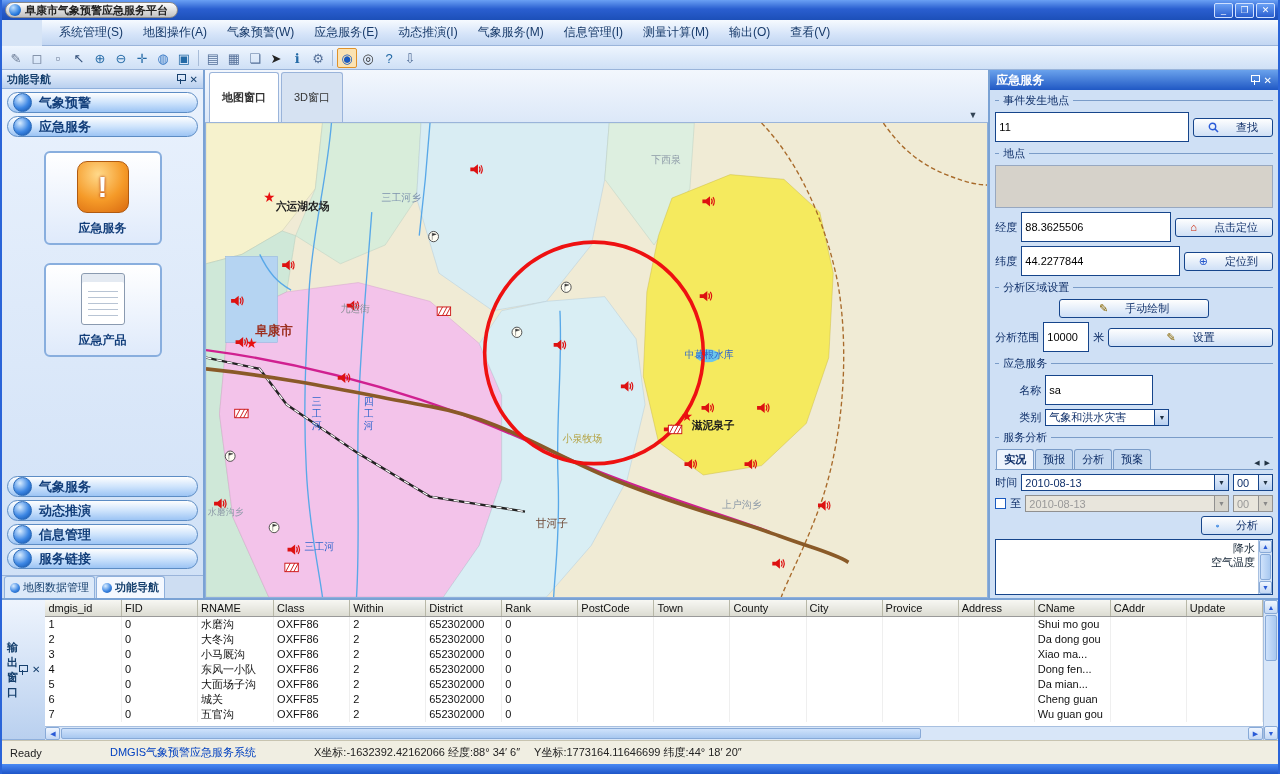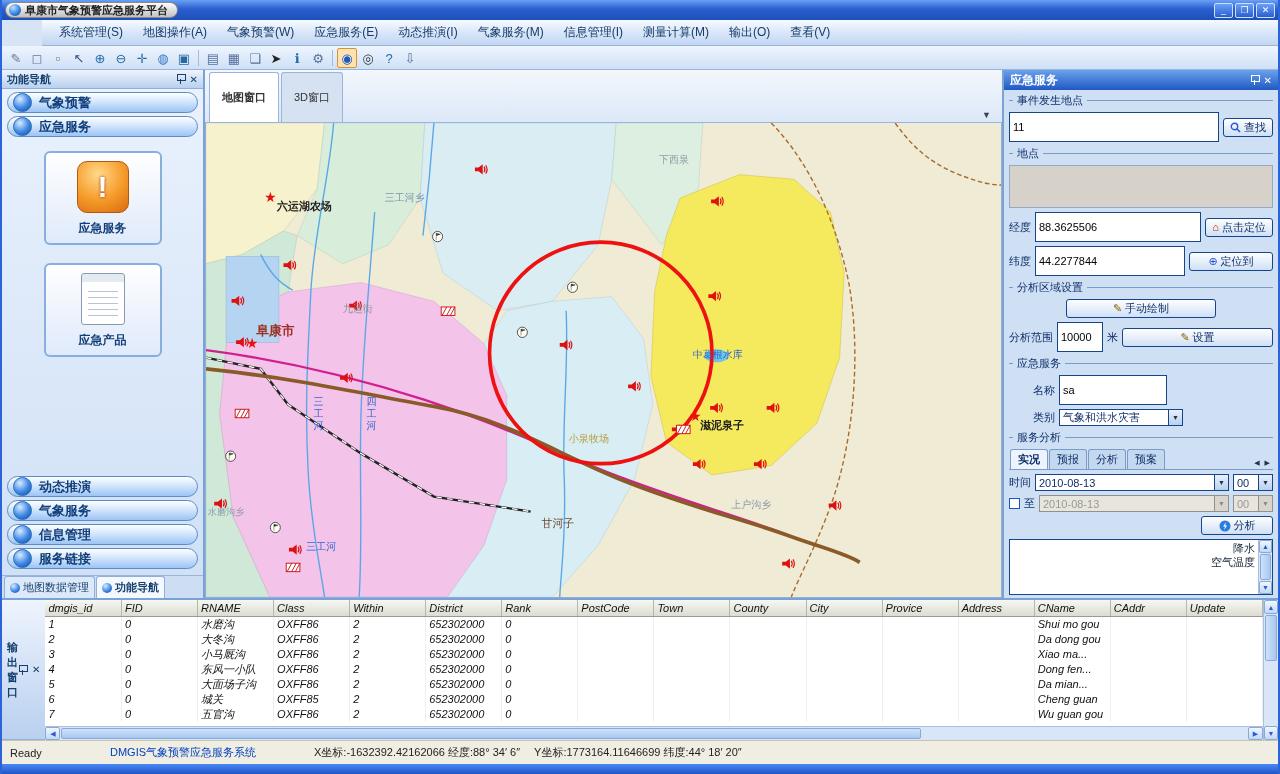--- a/index.html
+++ b/index.html
@@ -55,21 +55,21 @@
 .rightpanel{flex:0 0 205px;display:flex;flex-direction:column;border-left:2px solid #7aa2d4;background:#cfe0f5;font-size:11px;color:#10306a;min-height:0;}
 .rp-hd{flex:0 0 20px;background:linear-gradient(180deg,#6aa2ec,#2058c4);color:#fff;font-weight:bold;display:flex;align-items:center;padding:0 6px;font-size:12px;}
 .rp-hd .hd-icons{color:#fff;}
 .rp-body{flex:1;padding:3px 5px;display:flex;flex-direction:column;gap:4px;overflow:hidden;}
 .sec{display:flex;align-items:center;gap:4px;font-size:11px;color:#10306a;white-space:nowrap;}
 .sec:before{content:"";width:4px;height:1px;background:#7a9cc8;}
 .sec:after{content:"";flex:1;height:1px;background:#7a9cc8;}
 .row{display:flex;align-items:center;gap:4px;}
 .lbl{white-space:nowrap;}
 input.txt{height:30px;border:1px solid #16458b;background:#fff;font-size:11px;padding:0 3px;min-width:0;}
-.btn{height:19px;border:1px solid #16458b;border-radius:3px;background:linear-gradient(180deg,#fefefe,#cfe0f6);display:inline-flex;align-items:center;justify-content:center;gap:3px;font-size:11px;color:#10306a;padding:0 6px;white-space:nowrap;}
+.btn{height:19px;border:1px solid #16458b;border-radius:3px;background:linear-gradient(180deg,#fefefe,#cfe0f6);display:inline-flex;align-items:center;justify-content:center;gap:17px;font-size:11px;color:#10306a;padding:0 14px;white-space:nowrap;}
 .btn .bic{font-size:11px;line-height:1;}
 .placebox{height:82px;background:#d6d2ca;border:1px solid #98a8c0;}
 .combo{height:17px;border:1px solid #16458b;background:#fff;display:flex;align-items:center;font-size:11px;padding-left:3px;min-width:0;}
 .combo .cval{flex:1;overflow:hidden;white-space:nowrap;}
 .combo .arr{flex:0 0 14px;height:100%;background:linear-gradient(180deg,#e8f0fc,#b8d0f0);border-left:1px solid #16458b;font-size:7px;display:flex;align-items:center;justify-content:center;color:#234;}
 .combo.disabled{background:#e8e5dc;color:#999;border-color:#909090;}
 .combo.disabled .arr{background:#d8d5cc;border-color:#909090;color:#888;}
 .rtabs{display:flex;align-items:flex-end;gap:1px;border-bottom:1px solid #7a9cc8;padding:0 1px;}
 .rtab{font-size:11px;padding:2px 7px;border:1px solid #7a9cc8;border-bottom:none;border-radius:3px 3px 0 0;background:#c4d8f0;white-space:nowrap;}
 .rtab.active{background:#eef4fd;font-weight:bold;}
@@ -80,21 +80,21 @@
 .listbox{flex:1;height:56px;background:#fff;border:1px solid #16458b;display:flex;min-width:0;}
 .listbox .items{flex:1;padding:1px 3px;overflow:hidden;}
 .list-item{font-size:11px;color:#123;line-height:14px;white-space:nowrap;text-align:right;}
 .lb-scroll{flex:0 0 14px;display:flex;flex-direction:column;background:#d8e6f8;border-left:1px solid #a8c0e0;}
 .sb-btn{background:linear-gradient(180deg,#f0f6ff,#c4d8f4);border:1px solid #88aad8;color:#2a5bd7;font-size:7px;display:flex;align-items:center;justify-content:center;border-radius:2px;}
 .lb-scroll .sb-btn{flex:0 0 13px;}
 .lb-scroll .thumb{flex:1;margin:1px;background:linear-gradient(90deg,#cfe2fb,#a8c8f0);border:1px solid #88aad8;border-radius:2px;}
 
 .output{flex:0 0 142px;display:flex;border-top:2px solid #7aa2d4;background:#fff;min-height:0;}
 .out-hd{flex:0 0 17px;display:flex;align-items:center;background:linear-gradient(180deg,#eef4fd,#b9d0ef);border-bottom:1px solid #8fb0dc;padding:0 5px;font-size:11px;font-weight:bold;color:#16406e;}
-.out-body{flex:1;display:flex;min-height:0;font-style:italic;}
+.out-body{flex:1;display:flex;min-height:0;}
 .out-left{flex:1;display:flex;flex-direction:column;min-width:0;}
 .out-table{flex:1;overflow:hidden;}
 table{width:100%;border-collapse:collapse;table-layout:fixed;font-family:"DejaVu Sans Mono","Liberation Mono",monospace;font-size:11px;}
 th{background:linear-gradient(180deg,#f7f7f3,#dcdcd2);border-right:1px solid #b8b8a8;border-bottom:1px solid #999;font-weight:normal;text-align:left;padding:1px 3px;height:16px;white-space:nowrap;overflow:hidden;color:#111;}
 td{border-right:1px solid #efefef;padding:0 3px;height:13px;white-space:nowrap;overflow:hidden;color:#111;}
 .hscroll{flex:0 0 14px;display:flex;background:#d8e6f8;border-top:1px solid #a8c0e0;}
 .hscroll .sb-btn{flex:0 0 15px;}
 .hscroll .thumb{flex:0 0 860px;margin:1px;background:linear-gradient(180deg,#cfe2fb,#a8c8f0);border:1px solid #88aad8;border-radius:2px;}
 .vscroll{flex:0 0 15px;display:flex;flex-direction:column;background:#d8e6f8;border-left:1px solid #a8c0e0;}
 .vscroll .sb-btn{flex:0 0 14px;}
@@ -188,25 +188,25 @@
           </div>
           <div class="tile">
             <div class="doc-ic"></div>
             <div class="tile-label">应急产品</div>
           </div>
         </div>
       <div class="nav-spacer"></div>
       <div style="margin-bottom:6px;">
           <div class="nav-btn">
             <span class="globe-ic"></span>
-            <span>动态推演</span>
+            <span>气象服务</span>
           </div>
           <div class="nav-btn">
             <span class="globe-ic"></span>
-            <span>气象服务</span>
+            <span>动态推演</span>
           </div>
           <div class="nav-btn">
             <span class="globe-ic"></span>
             <span>信息管理</span>
           </div>
           <div class="nav-btn">
             <span class="globe-ic"></span>
             <span>服务链接</span>
           </div>
         </div>

